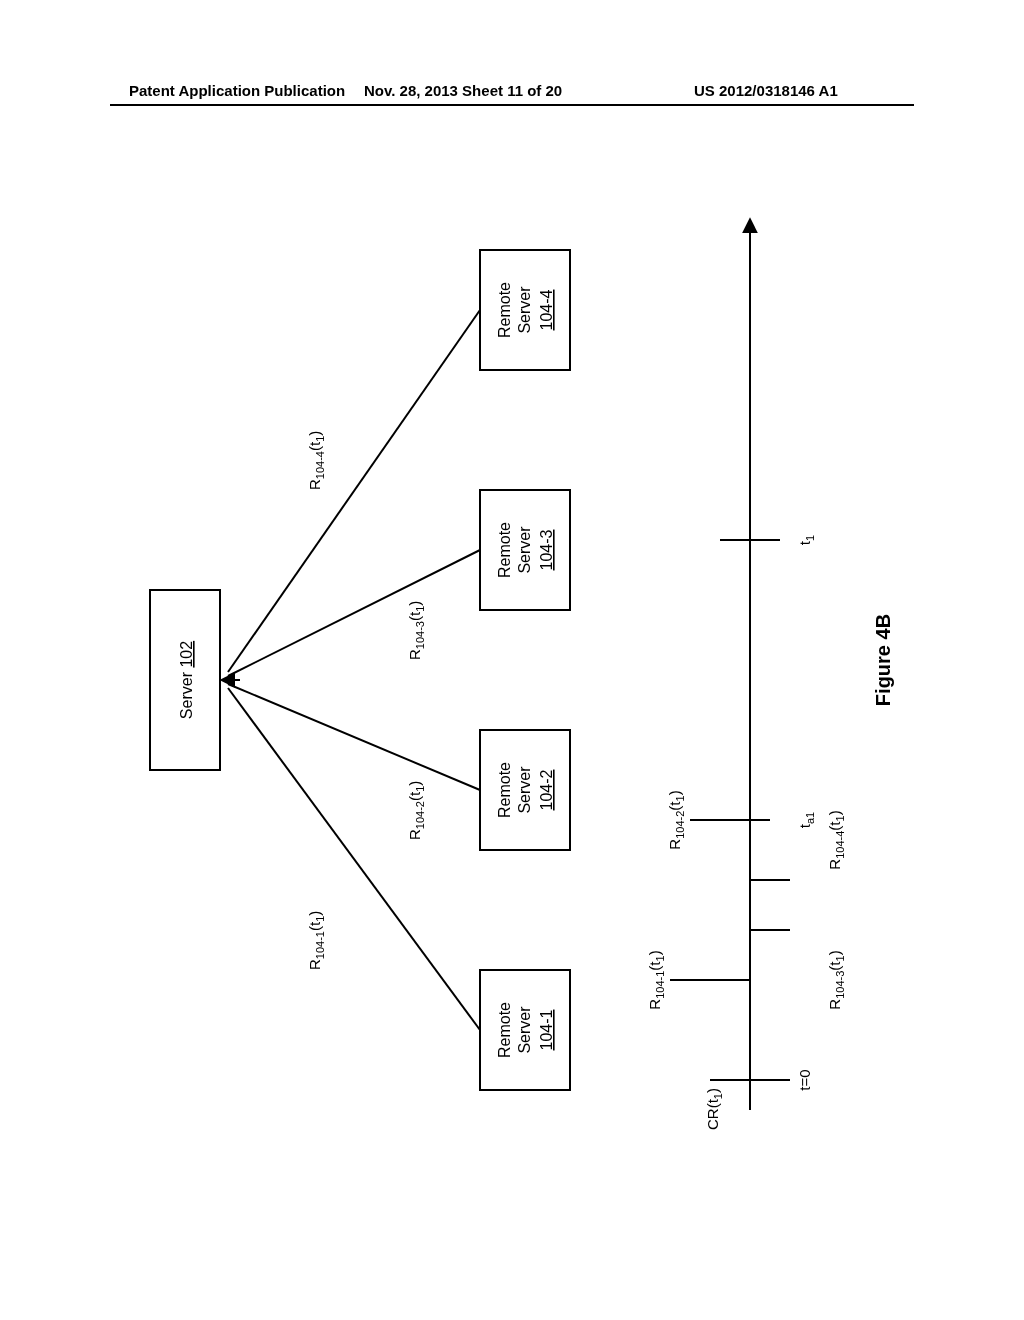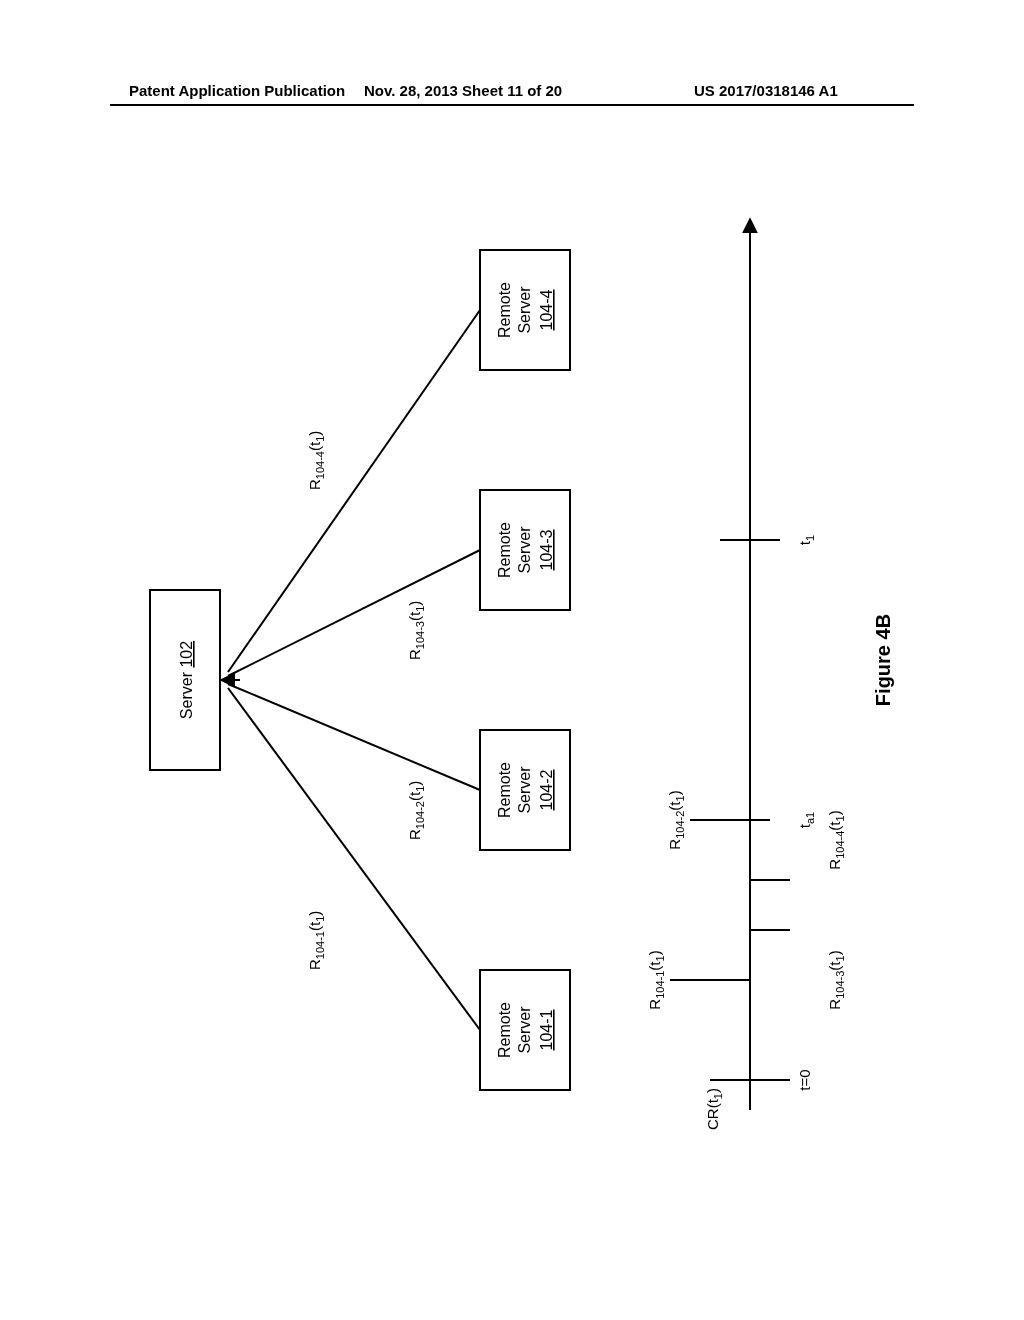--- a/index.html
+++ b/index.html
@@ -59,21 +59,21 @@
     text-anchor: middle;
   }
 </style>
 </head>
 <body>
 
 <div class="page">
   <div class="header">
     <span class="left">Patent Application Publication</span>
     <span class="center">Nov. 28, 2013  Sheet 11 of 20</span>
-    <span class="right">US 2017/0318146 A1</span>
+    <span class="right">US 2012/0318146 A1</span>
   </div>
   <div class="header-rule"></div>
 
   <div class="stage">
 
     <svg width="804" height="1040" viewBox="0 0 804 1040">
       <g transform="translate(0,1040) rotate(-90)">
 
         <defs>
           <marker id="arrow" viewBox="0 0 12 12" refX="10" refY="6" markerWidth="8" markerHeight="8" orient="auto-start-reverse">

